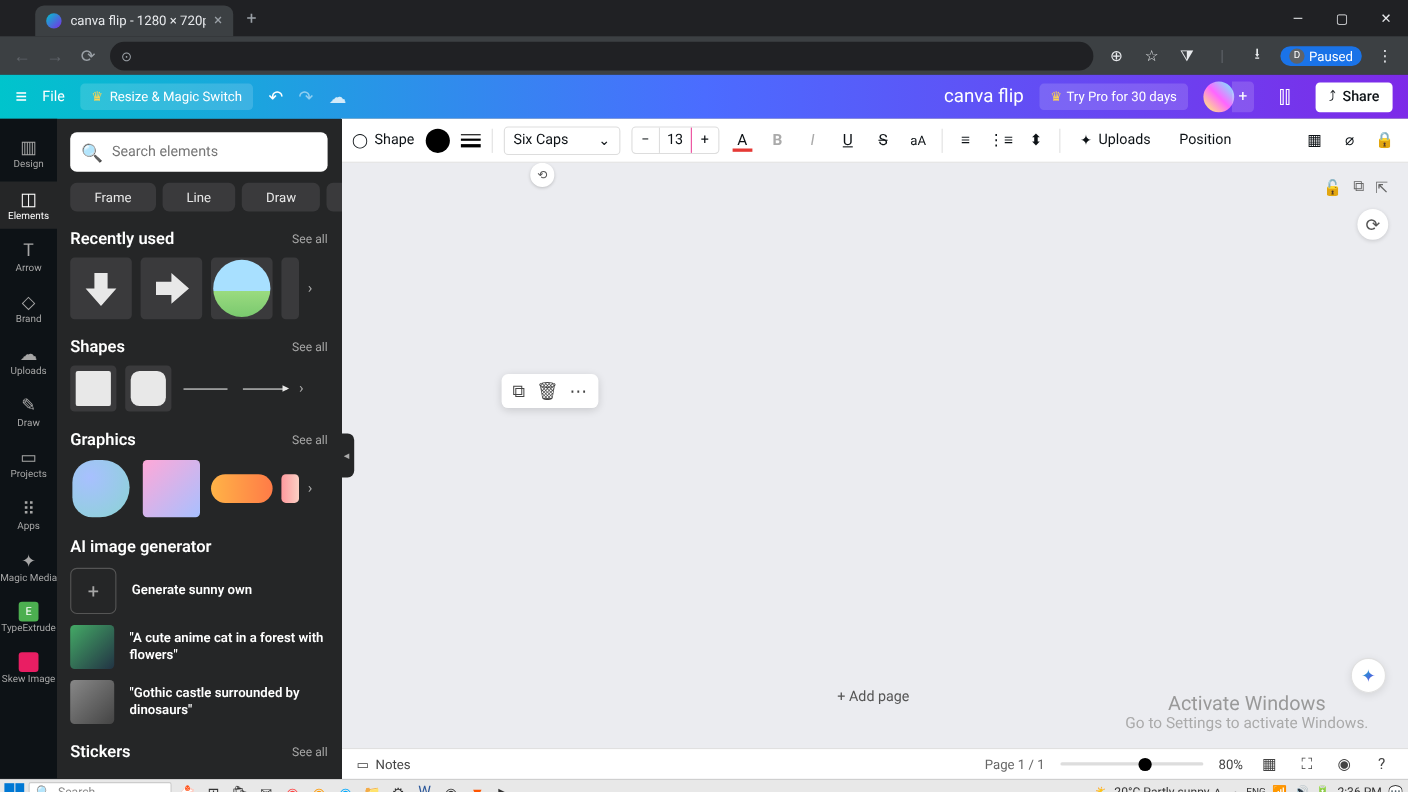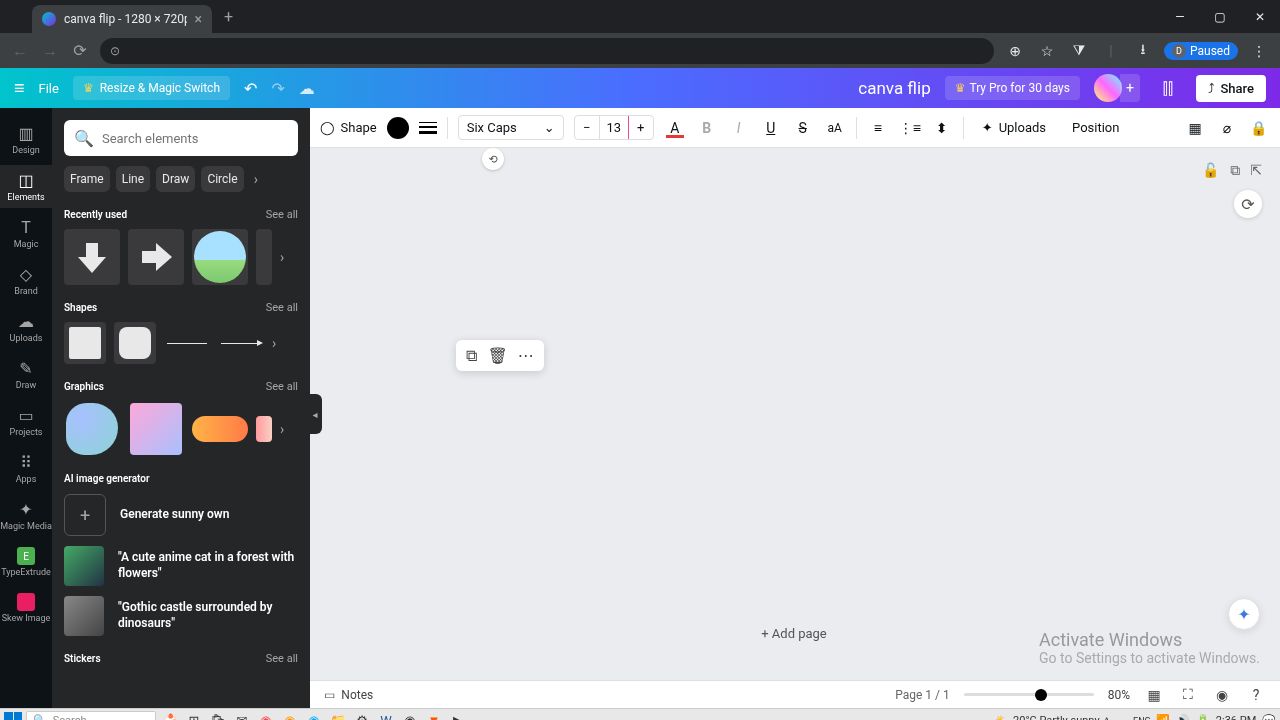--- a/index.html
+++ b/index.html
@@ -45,24 +45,24 @@
 .left-rail { width: 52px; background: #0d1216; display: flex; flex-direction: column; align-items: center; padding-top: 10px; gap: 4px; }
 .rail-item { width: 52px; display: flex; flex-direction: column; align-items: center; gap: 2px; padding: 6px 0; color: #a6a6a6; font-size: 9px; cursor: pointer; }
 .rail-item.active { color: #fff; background: #252627; }
 .rail-icon { font-size: 16px; }
 
 .side-panel { width: 258px; background: #252627; overflow-y: auto; padding: 12px; color: #fff; }
 .search-box { background: #3a3a3c; border-radius: 6px; height: 36px; display: flex; align-items: center; padding: 0 10px; gap: 8px; background: #fff; }
 .search-box input { border: none; outline: none; flex: 1; font-size: 13px; background: transparent; color: #333; }
 .search-box .search-ico { color: #666; }
 .chip-row { display: flex; gap: 6px; margin-top: 10px; align-items: center; }
-.chip { background: #3a3a3c; border-radius: 6px; padding: 6px 6px; font-size: 12px; color: #e8e8e8; white-space: nowrap; }
+.chip { background: #3a3a3c; border-radius: 6px; padding: 6px 22px; font-size: 12px; color: #e8e8e8; white-space: nowrap; }
 .chip-more { color: #a6a6a6; font-size: 14px; padding: 0 4px; }
 .section-head { display: flex; justify-content: space-between; align-items: center; margin-top: 16px; margin-bottom: 8px; }
-.section-title { font-size: 10px; font-weight: 600; }
+.section-title { font-size: 15px; font-weight: 600; }
 .see-all { font-size: 11px; color: #a6a6a6; }
 .thumb-row { display: flex; gap: 8px; align-items: center; }
 .thumb { width: 56px; height: 56px; background: #3a3a3c; border-radius: 4px; display: flex; align-items: center; justify-content: center; position: relative; }
 .landscape { width: 52px; height: 52px; border-radius: 50%; background: linear-gradient(180deg, #a8e0ff 0%, #a8e0ff 55%, #9adb7f 55%, #7ac96f 100%); }
 .row-more { color: #a6a6a6; font-size: 14px; }
 
 .shape-sq { width: 32px; height: 32px; background: #e8e8e8; border-radius: 2px; }
 .shape-rsq { width: 32px; height: 32px; background: #e8e8e8; border-radius: 8px; }
 .shape-line { width: 40px; height: 1px; background: #e8e8e8; }
 .shape-aline { width: 40px; height: 1px; background: #e8e8e8; position: relative; }
@@ -104,21 +104,21 @@
 .sel-arrow { position: absolute; left: 18px; top: 4px; width: 104px; height: 128px; border: 1px solid #8b3dff; transform: rotate(-5deg); }
 .sel-handle { width: 8px; height: 8px; background: #fff; border: 1px solid #8b3dff; border-radius: 50%; position: absolute; }
 .h-tl{top:-5px;left:-5px;} .h-tr{top:-5px;right:-5px;} .h-bl{bottom:-5px;left:-5px;} .h-br{bottom:-5px;right:-5px;}
 .big-arrow { width: 100%; height: 100%; display: flex; align-items: center; justify-content: center; }
 .arrow-svg { width: 80px; height: 110px; }
 .rot-indicator { position: absolute; left: 172px; top: 0px; width: 22px; height: 22px; background: #fff; border-radius: 50%; box-shadow: 0 1px 3px rgba(0,0,0,0.2); display: flex; align-items: center; justify-content: center; font-size: 11px; color: #555; }
 .float-tools { position: absolute; left: 146px; top: 192px; background: #fff; border-radius: 6px; box-shadow: 0 2px 8px rgba(0,0,0,0.15); display: flex; gap: 10px; padding: 6px 10px; color: #444; }
 .stretch-text { position: absolute; left: 410px; top: 178px; border: 1px solid #8b3dff; padding: 2px 4px; font-family: Impact, 'Arial Narrow', sans-serif; font-size: 36px; letter-spacing: -1px; transform: scaleY(1.2) scaleX(0.6); }
 
 .add-page { position: absolute; left: 113px; right: calc(100% - 855px); left: 113px; width: 742px; top: 470px; text-align: center; font-size: 13px; color: #555; padding: 8px 0; }
-.activate { position: absolute; right: 20px; bottom: 14px; text-align: left; color: #aaa; margin-top: 28px; }
+.activate { position: absolute; right: 36px; bottom: 14px; text-align: center; color: #aaa; margin-top: 28px; }
 .activate .aw-title { font-size: 18px; color: #999; }
 .activate .aw-sub { font-size: 14px; }
 .ai-fab { position: absolute; right: 20px; bottom: 50px; width: 32px; height: 32px; border-radius: 50%; background: #fff; border: 1px solid #e0e0e0; display: flex; align-items: center; justify-content: center; box-shadow: 0 2px 8px rgba(0,0,0,0.1); }
 .ai-sparkle{ background: linear-gradient(135deg,#00c4cc,#7d2ae8); -webkit-background-clip: text; color: transparent; font-size: 16px; }
 .expand-handle { position: absolute; left: -2px; top: calc(50% - 20px); width: 14px; height: 40px; background: #252627; border-radius: 0 6px 6px 0; display: flex; align-items: center; justify-content: center; color: #aaa; font-size: 10px; }
 
 
 .footer { height: 28px; background: #fff; border-top: 1px solid #e0e0e0; display: flex; align-items: center; padding: 0 14px; gap: 14px; font-size: 12px; color: #444; }
 .footer-spacer { flex: 1; }
 .page-ind { color: #666; }
@@ -206,21 +206,21 @@
     <div class="rail-item">
         <span class="rail-icon">▥</span>
         <span>Design</span>
       </div>
     <div class="rail-item active">
         <span class="rail-icon">◫</span>
         <span>Elements</span>
       </div>
     <div class="rail-item">
         <span class="rail-icon">T</span>
-        <span>Magic</span>
+        <span>Arrow</span>
       </div>
     <div class="rail-item">
         <span class="rail-icon">◇</span>
         <span>Brand</span>
       </div>
     <div class="rail-item">
         <span class="rail-icon">☁</span>
         <span>Uploads</span>
       </div>
     <div class="rail-item">

